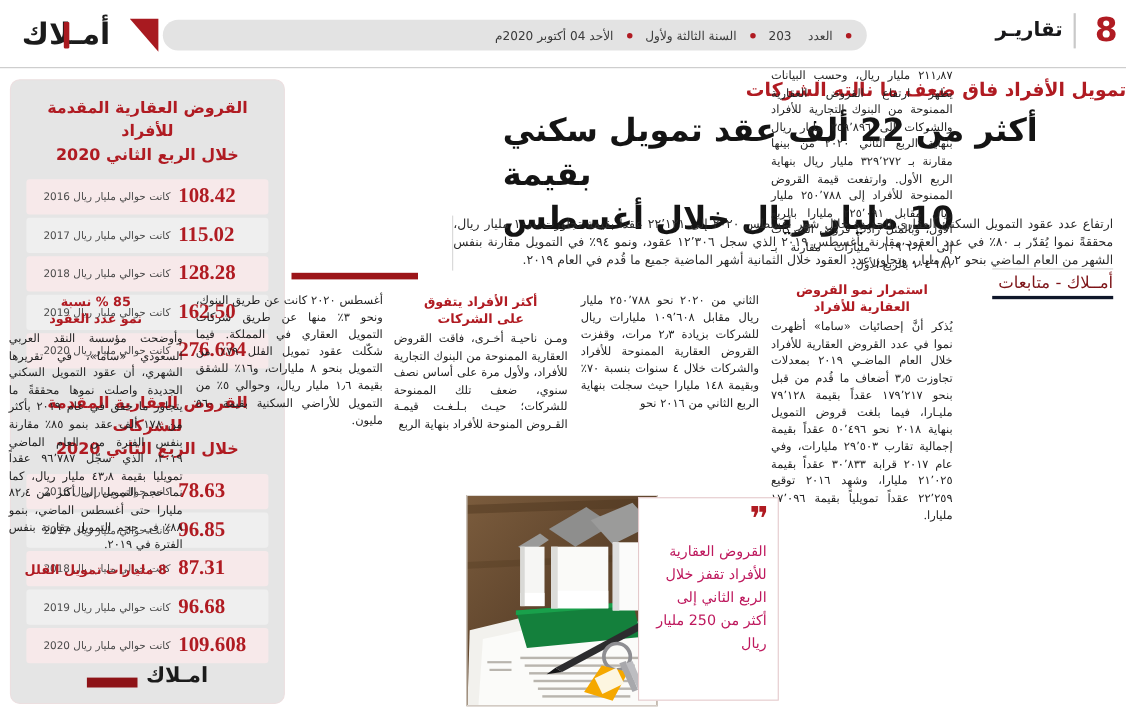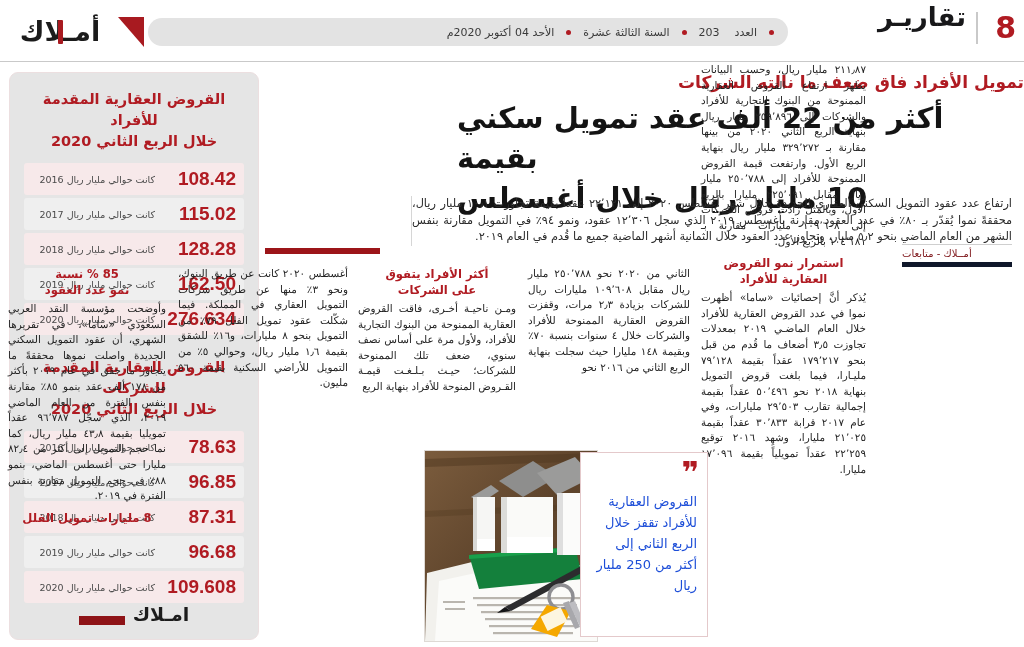--- a/index.html
+++ b/index.html
@@ -23,22 +23,22 @@
   .page-num{
     position:absolute;right:8px;top:10px;
     font-size:30px;font-weight:bold;color:#b01b22;
     font-family:"DejaVu Sans",sans-serif;
     letter-spacing:0;line-height:36px;
   }
   .page-num-sep{
     position:absolute;right:46px;top:12px;width:2px;height:32px;background:#c9c9c9;
   }
   .section-title{
-    position:absolute;right:58px;top:0;
-    font-size:26px;font-weight:bold;color:#18181a;line-height:34px;
+    position:absolute;right:58px;top:11px;
+    font-size:18px;font-weight:bold;color:#18181a;line-height:34px;
     letter-spacing:1px;
   }
 
   .mast-bar{
     position:absolute;left:148px;top:18px;width:640px;height:28px;
     background:#e3e3e3;border-radius:14px;
   }
   .mast-bar-inner{
     position:absolute;right:14px;top:0;height:28px;
     display:flex;align-items:center;gap:9px;
@@ -78,23 +78,23 @@
   .ip-rows{margin:11px 14px 0 14px;}
   .ip-row{
     display:flex;align-items:center;justify-content:flex-start;
     height:32px;margin-bottom:3px;padding:0 8px;
     border-radius:3px;
   }
   .ip-row.odd{background:#f7e9ea;}
   .ip-row.even{background:#efefef;}
   .ip-val{
     color:#b01b22;font-weight:bold;font-size:19px;
-    font-family:Liberation Sans, sans-serif;
+    font-family:Liberation Serif, serif;
     direction:ltr;unicode-bidi:embed;
-    min-width:74px;text-align:right;
+    min-width:74px;text-align:left;
   }
   .ip-lbl{
     font-size:9.5px;color:#4a4a4a;margin-right:7px;white-space:nowrap;
   }
   .ip-logo{
     position:absolute;left:0;right:0;bottom:14px;height:26px;
     display:flex;align-items:flex-end;justify-content:center;gap:8px;
   }
   .ip-logo-word{font-size:19px;font-weight:bold;color:#1b1b1b;letter-spacing:-1px;}
   .ip-logo-bar{width:46px;height:9px;background:#8e1317;}
@@ -108,22 +108,22 @@
     position:absolute;right:12px;top:98px;width:555px;
     text-align:left;color:#141414;font-size:29px;font-weight:bold;line-height:40px;
   }
   .lede{
     position:absolute;right:12px;top:196px;width:600px;
     text-align:justify;font-size:11.3px;line-height:16.5px;color:#2b2b2b;
     border-left:1px solid #d6d6d6;
   }
   .byline{
     position:absolute;right:12px;top:244px;width:110px;
-    text-align:left;font-size:10px;color:#7d1418;
-    border-top:1px solid #cfcfcf;border-bottom:5px solid #0f172a;
+    text-align:right;font-size:15px;color:#7d1418;
+    border-top:1px solid #cfcfcf;border-bottom:3px solid #0f172a;
     padding:3px 0 3px 0;letter-spacing:1px;
   }
   .redbar{
     position:absolute;left:265px;top:248px;width:115px;height:6px;background:#9c1519;
   }
 
   
   .col{
     position:absolute;top:266px;
     font-size:10.4px;line-height:15.6px;color:#222;
@@ -156,42 +156,42 @@
     position:absolute;right:316px;top:452px;width:128px;height:185px;
     border:1px solid #e4c9cb;background:#fff;
     padding:8px 10px 8px 10px;box-sizing:border-box;
   }
   .pq-marks{
     text-align:right;color:#b01b22;font-size:30px;font-weight:bold;
     line-height:24px;height:26px;letter-spacing:-2px;
     font-family:"DejaVu Sans",sans-serif;
   }
   .pq-text{
-    text-align:right;color:#1d4ed8;font-size:13px;line-height:21px;
+    text-align:right;color:#be185d;font-size:13px;line-height:21px;
     margin-top:4px;font-family:"DejaVu Sans",sans-serif;
   }
 </style>
 </head>
 <body>
 
 <div class="page">
 
   <div class="masthead">
 
     <div class="page-num">8</div>
     <div class="page-num-sep"></div>
     <div class="section-title">تقاريـر</div>
 
     <div class="mast-bar">
       <div class="mast-bar-inner">
         <span class="dot"></span>
         <span class="txt">العدد</span>
         <span class="txt">203</span>
         <span class="dot"></span>
-        <span class="txt">السنة الثالثة عشرة</span>
+        <span class="txt">السنة الثالثة ولأول</span>
         <span class="dot"></span>
         <span class="txt">الأحد 04 أكتوبر 2020م</span>
       </div>
     </div>
 
     <div class="mast-flag"></div>
 
     <div class="logo">
       <div class="logo-word">أمـلاك</div>
       <div class="logo-stroke"></div>

